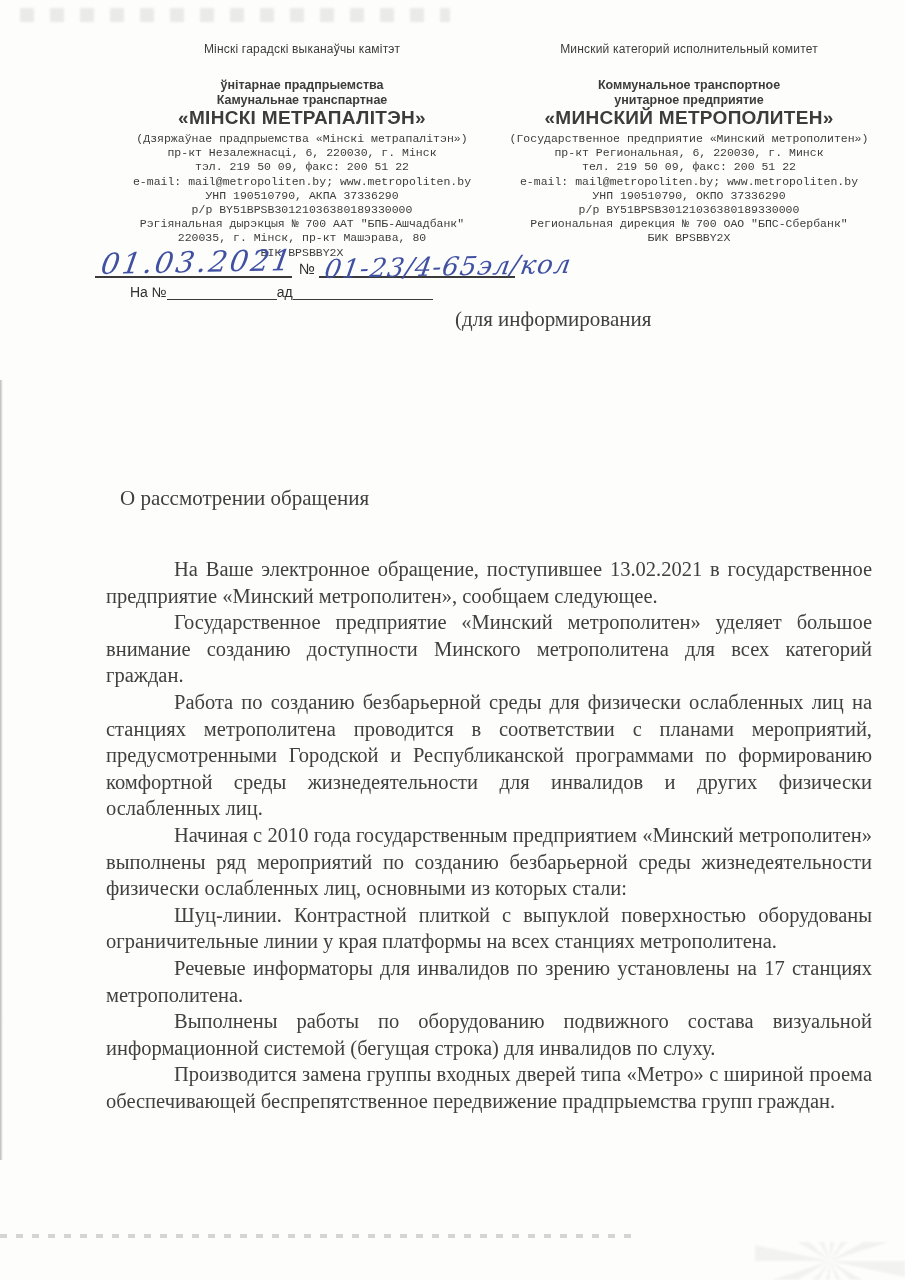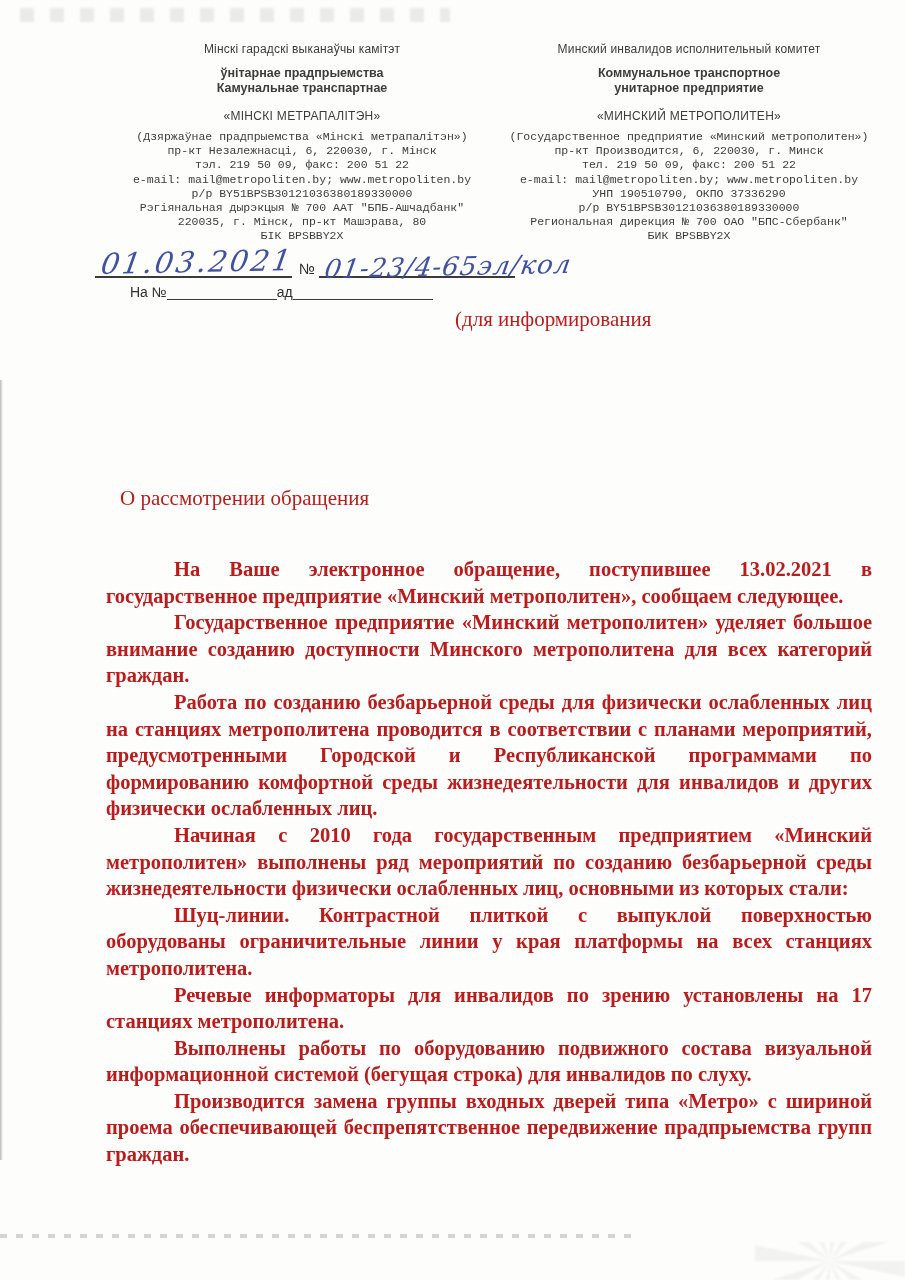--- a/index.html
+++ b/index.html
@@ -31,23 +31,23 @@
   .speckle-corner {
     position: absolute; right: 0; top: 1242px; width: 150px; height: 38px;
     background: repeating-conic-gradient(rgba(140,140,140,.16) 0 12deg, rgba(255,255,255,0) 12deg 30deg);
     filter: blur(1px); opacity: .6;
   }
 
   
   .lh-col { position: absolute; top: 42px; text-align: center; color: #3c3c3c; }
   .lh-left  { left: 118px; width: 368px; }
   .lh-right { left: 498px; width: 382px; }
-  .committee { font-size: 12px; line-height: 14px; margin-bottom: 10px; letter-spacing: .2px; }
+  .committee { font-size: 12px; line-height: 14px; margin-bottom: 22px; letter-spacing: .2px; }
   .org-line { font-weight: bold; font-size: 12.5px; line-height: 14.5px; }
-  .org-name { font-weight: normal; font-size: 12px; line-height: 18px; margin: 12px 0 5px; letter-spacing: .3px; }
+  .org-name { font-weight: bold; font-size: 19px; line-height: 18px; margin: 2px 0 5px; letter-spacing: .3px; }
   .detail-line { font-size: 11.5px; line-height: 14.2px; white-space: nowrap; font-family: Liberation Mono, monospace; }
 
   
   .ref { position: absolute; left: 95px; top: 234px; width: 560px; }
   .ref-row1 { display: flex; align-items: flex-end; height: 44px; }
   .uline { border-bottom: 2px solid #3a3a3a; height: 100%; display: flex; align-items: flex-end; }
   .u1 { width: 197px; }
   .u2 { width: 196px; }
   .no-sign { font-size: 15px; color: #2f2f2f; margin: 0 4px 1px 7px; }
   .hw {
@@ -61,26 +61,26 @@
     transform: skewX(-10deg) rotate(-1.2deg);
     transform-origin: left bottom;
     position: relative; top: 3px; left: 4px;
   }
   .hw-number { font-size: 26px; letter-spacing: 1px; top: 6px; }
   .ref-row2 { margin: 6px 0 0 35px; font-size: 14px; color: #2f2f2f; display: flex; align-items: flex-end; }
   .blank { display: inline-block; border-bottom: 1.5px solid #3a3a3a; height: 15px; }
   .b1 { width: 110px; } .b2 { width: 140px; }
 
   
-  .serif { font-family: "Liberation Serif", "DejaVu Serif", serif; color: #b91c1c; }
+  .serif { font-family: "Liberation Serif", "DejaVu Serif", serif; color: #404040; }
   .note { position: absolute; left: 455px; top: 305px; font-size: 21px; line-height: 28px; }
   .subject { position: absolute; left: 120px; top: 486px; font-size: 21px; }
   .body-text {
     position: absolute; left: 106px; top: 556px; width: 766px;
-    font-size: 20.5px; line-height: 26.6px; font-weight: bold;
+    font-size: 20.5px; line-height: 26.6px;
   }
   .body-text p {
     margin: 0;
     text-indent: 68px;
     text-align: justify;
   }
 </style>
 </head>
 <body>
 
@@ -93,35 +93,36 @@
   <div class="lh-col lh-left">
     <div class="committee">Мінскі гарадскі выканаўчы камітэт</div>
     <div class="org-line">ўнітарнае прадпрыемства</div>
     <div class="org-line">Камунальнае транспартнае</div>
     <div class="org-name">«МІНСКІ МЕТРАПАЛІТЭН»</div>
     <div>
         <div class="detail-line">(Дзяржаўнае прадпрыемства «Мінскі метрапалітэн»)</div>
         <div class="detail-line">пр-кт Незалежнасці, 6, 220030, г. Мінск</div>
         <div class="detail-line">тэл. 219 50 09, факс: 200 51 22</div>
         <div class="detail-line">e-mail: mail@metropoliten.by; www.metropoliten.by</div>
+        <div class="detail-line">УНП 190510790, АКПА 37336290</div>
         <div class="detail-line">р/р BY51BPSB30121036380189330000</div>
         <div class="detail-line">Рэгіянальная дырэкцыя № 700 ААТ "БПБ-Ашчадбанк"</div>
         <div class="detail-line">220035, г. Мінск, пр-кт Машэрава, 80</div>
         <div class="detail-line">БІК BPSBBY2X</div>
       </div>
   </div>
 
   <div class="lh-col lh-right">
-    <div class="committee">Минский инвалидов исполнительный комитет</div>
+    <div class="committee">Минский категорий исполнительный комитет</div>
     <div class="org-line">Коммунальное транспортное</div>
     <div class="org-line">унитарное предприятие</div>
     <div class="org-name">«МИНСКИЙ МЕТРОПОЛИТЕН»</div>
     <div>
         <div class="detail-line">(Государственное предприятие «Минский метрополитен»)</div>
-        <div class="detail-line">пр-кт Производится, 6, 220030, г. Минск</div>
+        <div class="detail-line">пр-кт Региональная, 6, 220030, г. Минск</div>
         <div class="detail-line">тел. 219 50 09, факс: 200 51 22</div>
         <div class="detail-line">e-mail: mail@metropoliten.by; www.metropoliten.by</div>
         <div class="detail-line">УНП 190510790, ОКПО 37336290</div>
         <div class="detail-line">р/р BY51BPSB30121036380189330000</div>
         <div class="detail-line">Региональная дирекция № 700 ОАО "БПС-Сбербанк"</div>
         <div class="detail-line">БИК BPSBBY2X</div>
       </div>
   </div>
 
   <div class="ref">

